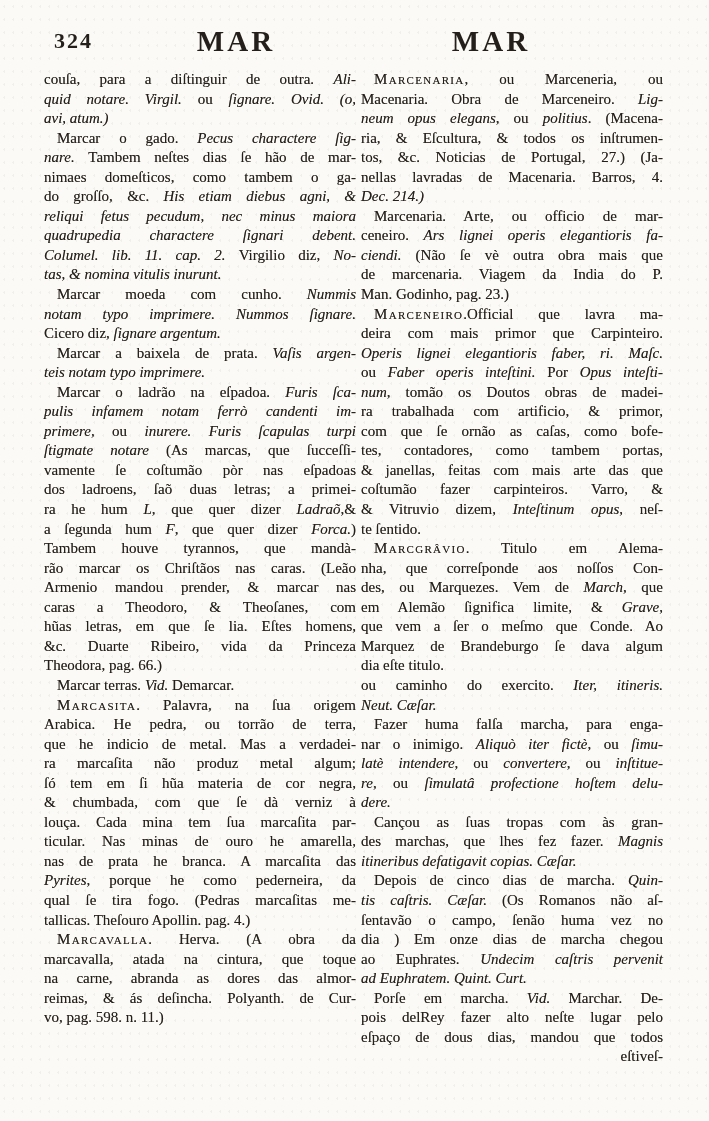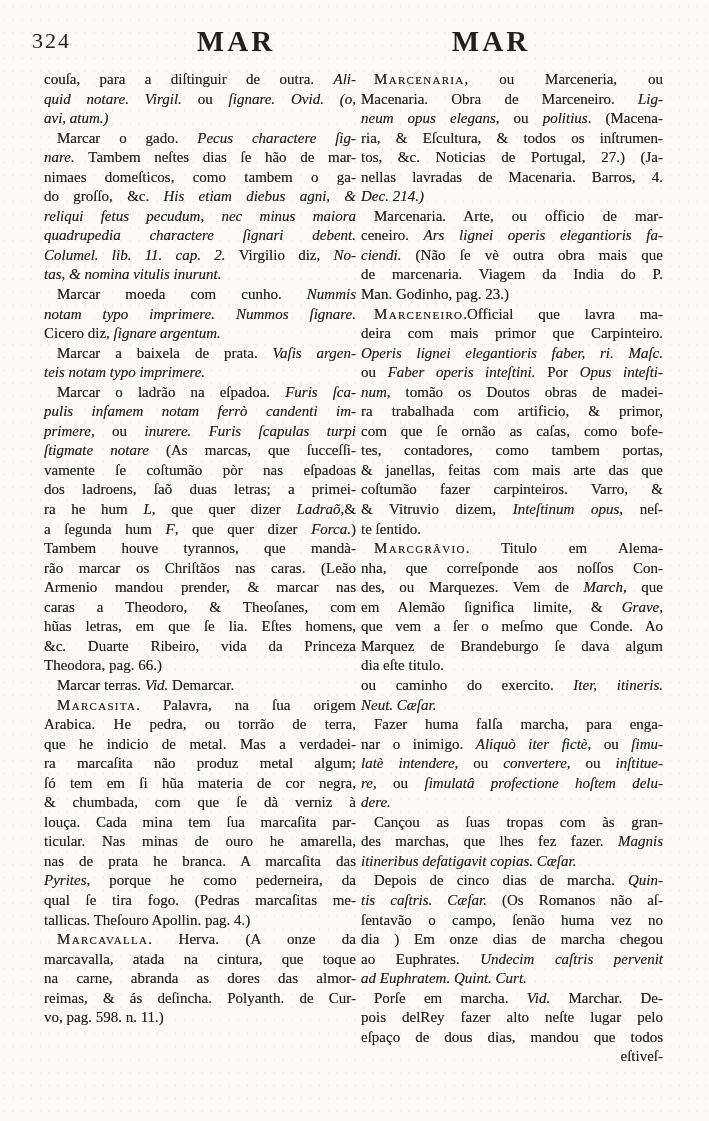--- a/index.html
+++ b/index.html
@@ -9,22 +9,22 @@
     font-family: "Liberation Serif", "DejaVu Serif", serif;
     color: #241f1a;
   }
   .page {
     position: relative; width: 709px; height: 1121px;
     background-color: #fbfaf6;
     background-image: radial-gradient(rgba(60,50,40,0.05) 1px, transparent 1px);
     background-size: 9px 13px;
   }
   .pagenum {
-    position: absolute; left: 32px; top: 28px;
-    font-size: 22px; font-weight: normal; letter-spacing: 2px;
+    position: absolute; left: 54px; top: 28px;
+    font-size: 22px; font-weight: bold; letter-spacing: 2px;
   }
   .running-head {
     position: absolute; top: 24px; height: 34px;
     font-size: 29px; font-weight: bold; letter-spacing: 3px;
     text-align: center; line-height: 34px;
   }
   .running-left  { left: 86px;  width: 300px; }
   .running-right { left: 341px; width: 300px; }
   .columns {
     position: absolute; left: 44px; top: 70px;
@@ -91,21 +91,21 @@
         <div class="line a-j"><span class="seg-r">que he indicio de metal. Mas a verdadei-</span></div>
         <div class="line a-j"><span class="seg-r">ra marcaſita não produz metal algum;</span></div>
         <div class="line a-j"><span class="seg-r">ſó tem em ſi hũa materia de cor negra,</span></div>
         <div class="line a-j"><span class="seg-r">&amp; chumbada, com que ſe dà verniz à</span></div>
         <div class="line a-j"><span class="seg-r">louça. Cada mina tem ſua marcaſita par-</span></div>
         <div class="line a-j"><span class="seg-r">ticular. Nas minas de ouro he amarella,</span></div>
         <div class="line a-j"><span class="seg-r">nas de prata he branca. A marcaſita das</span></div>
         <div class="line a-j"><span class="seg-i">Pyrites</span><span class="seg-r">, porque he como pederneira, da</span></div>
         <div class="line a-j"><span class="seg-r">qual ſe tira fogo. (Pedras marcaſitas me-</span></div>
         <div class="line a-l"><span class="seg-r">tallicas. Theſouro Apollin. pag. 4.)</span></div>
-        <div class="line a-j ind"><span class="seg-sc">Marcavalla</span><span class="seg-r">. Herva. (A onze da</span></div>
+        <div class="line a-j ind"><span class="seg-sc">Marcavalla</span><span class="seg-r">. Herva. (A obra da</span></div>
         <div class="line a-j"><span class="seg-r">marcavalla, atada na cintura, que toque</span></div>
         <div class="line a-j"><span class="seg-r">na carne, abranda as dores das almor-</span></div>
         <div class="line a-j"><span class="seg-r">reimas, &amp; ás deſincha. Polyanth. de Cur-</span></div>
         <div class="line a-l"><span class="seg-r">vo, pag. 598. n. 11.)</span></div>
       </div>
     <div class="col col-right">
         <div class="line a-j ind"><span class="seg-sc">Marcenaria</span><span class="seg-r">, ou Marceneria, ou</span></div>
         <div class="line a-j"><span class="seg-r">Macenaria. Obra de Marceneiro. </span><span class="seg-i">Lig-</span></div>
         <div class="line a-j"><span class="seg-i">neum opus elegans</span><span class="seg-r">, ou </span><span class="seg-i">politius</span><span class="seg-r">. (Macena-</span></div>
         <div class="line a-j"><span class="seg-r">ria, &amp; Eſcultura, &amp; todos os inſtrumen-</span></div>

